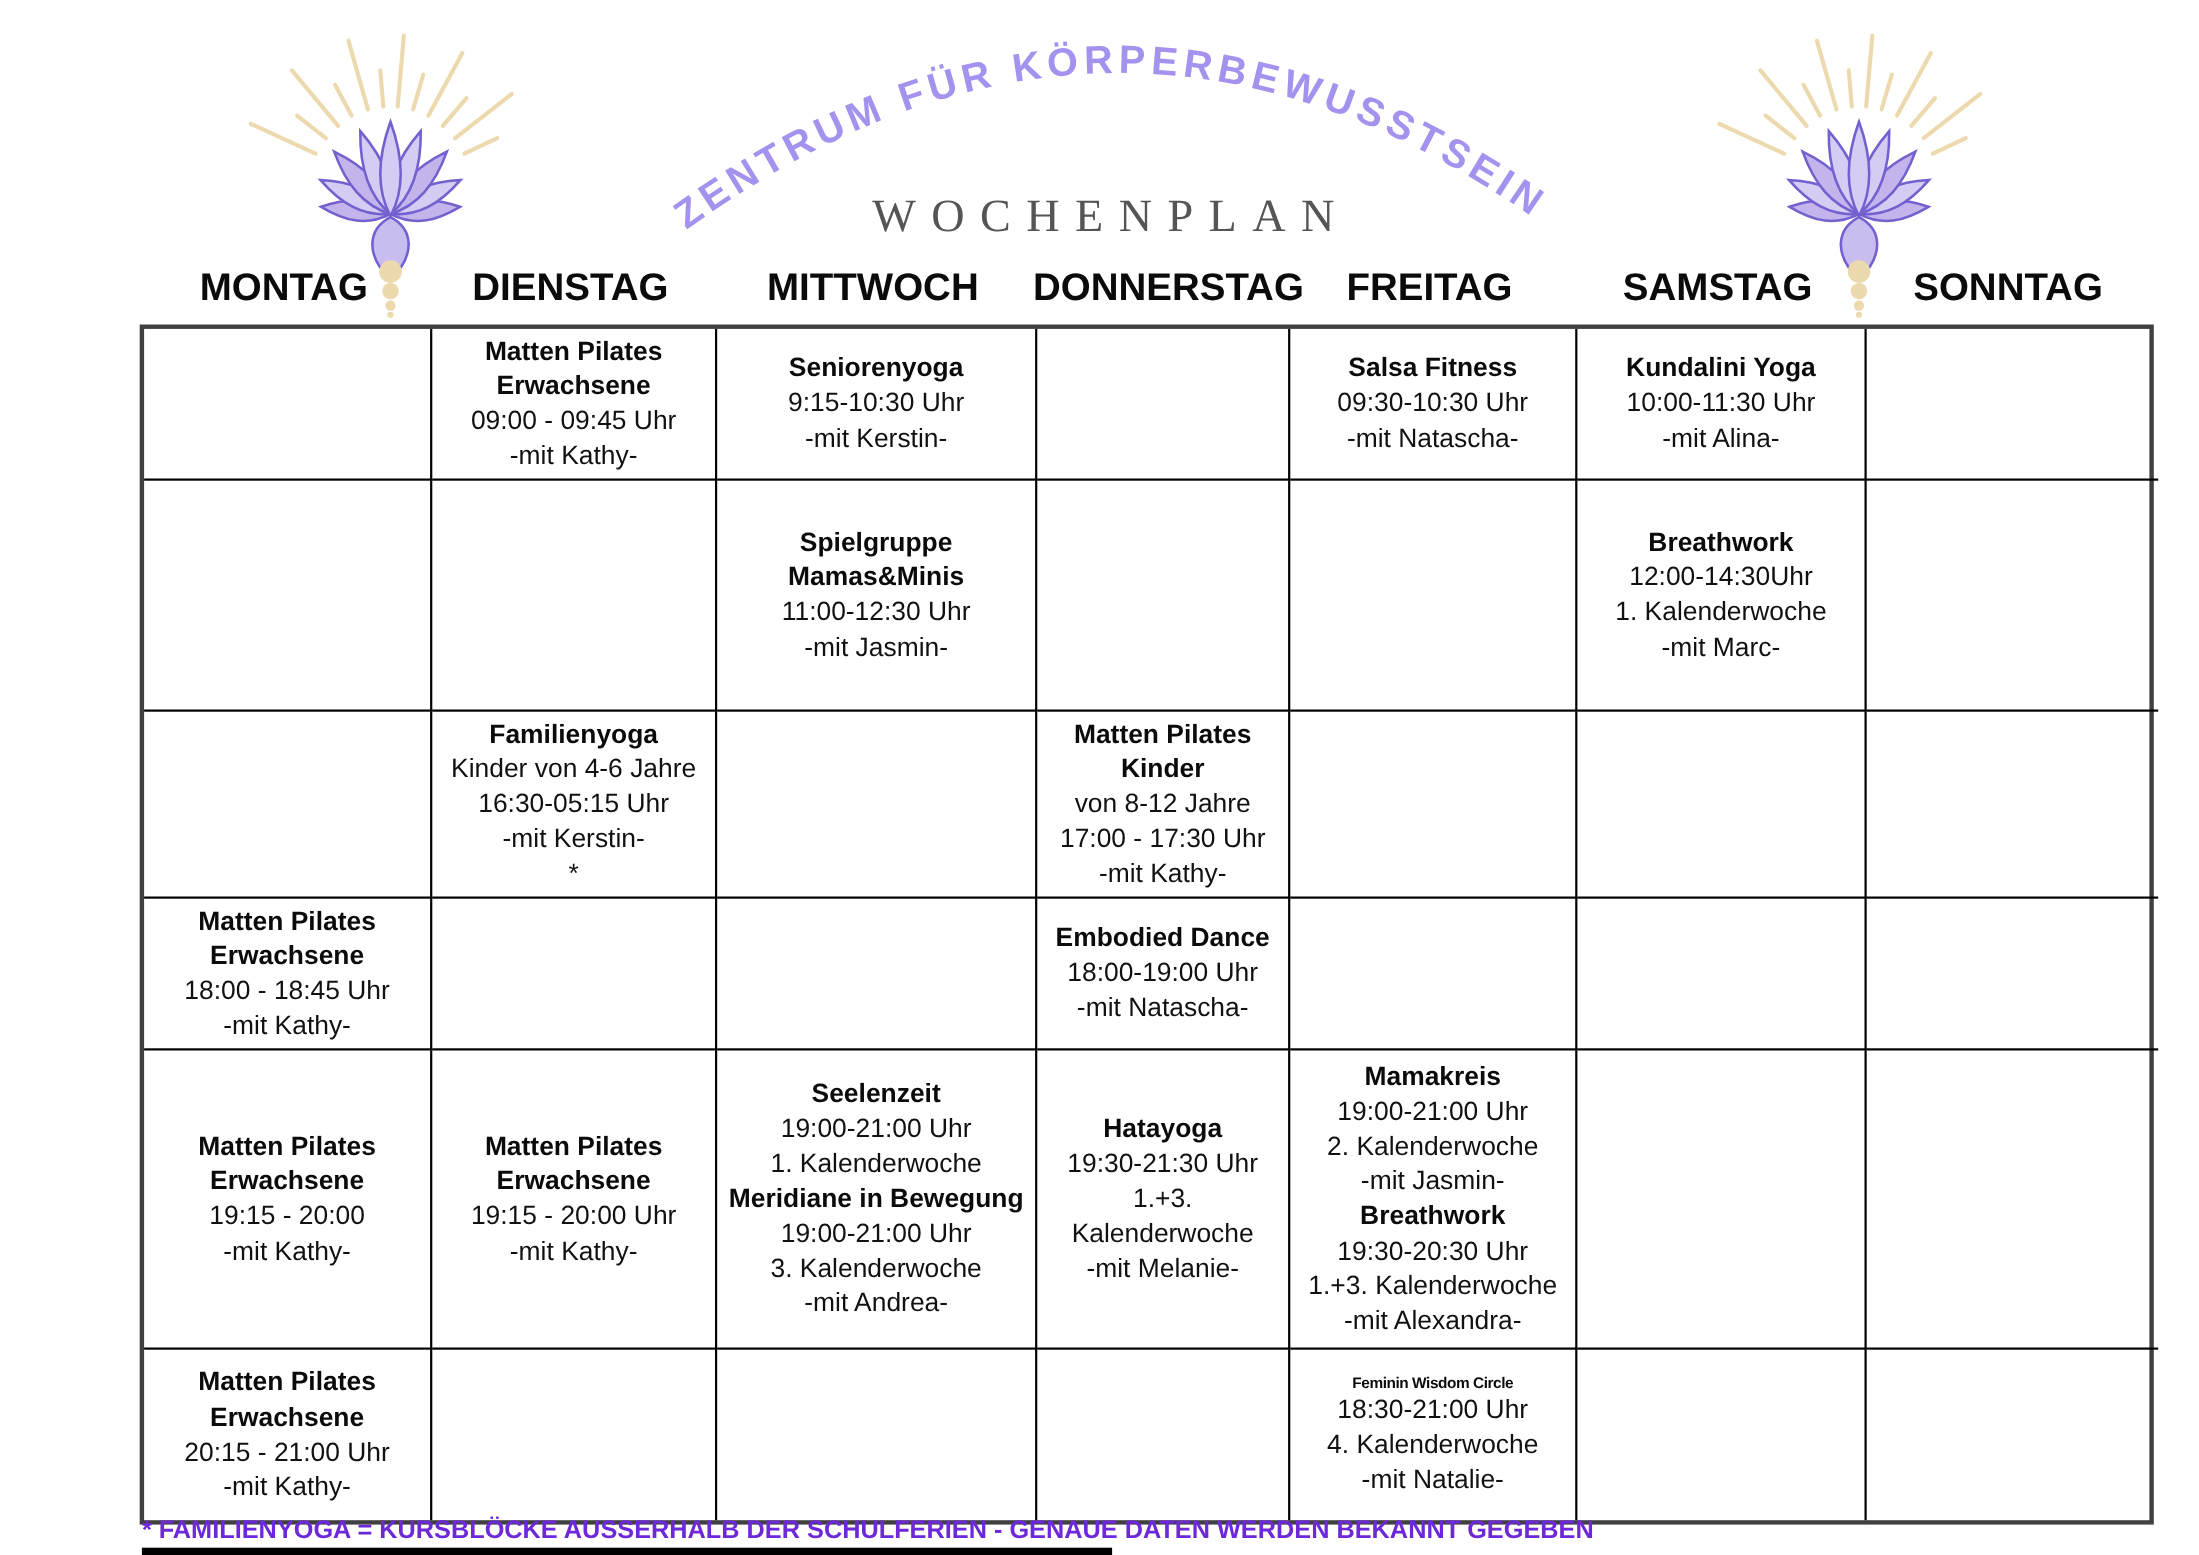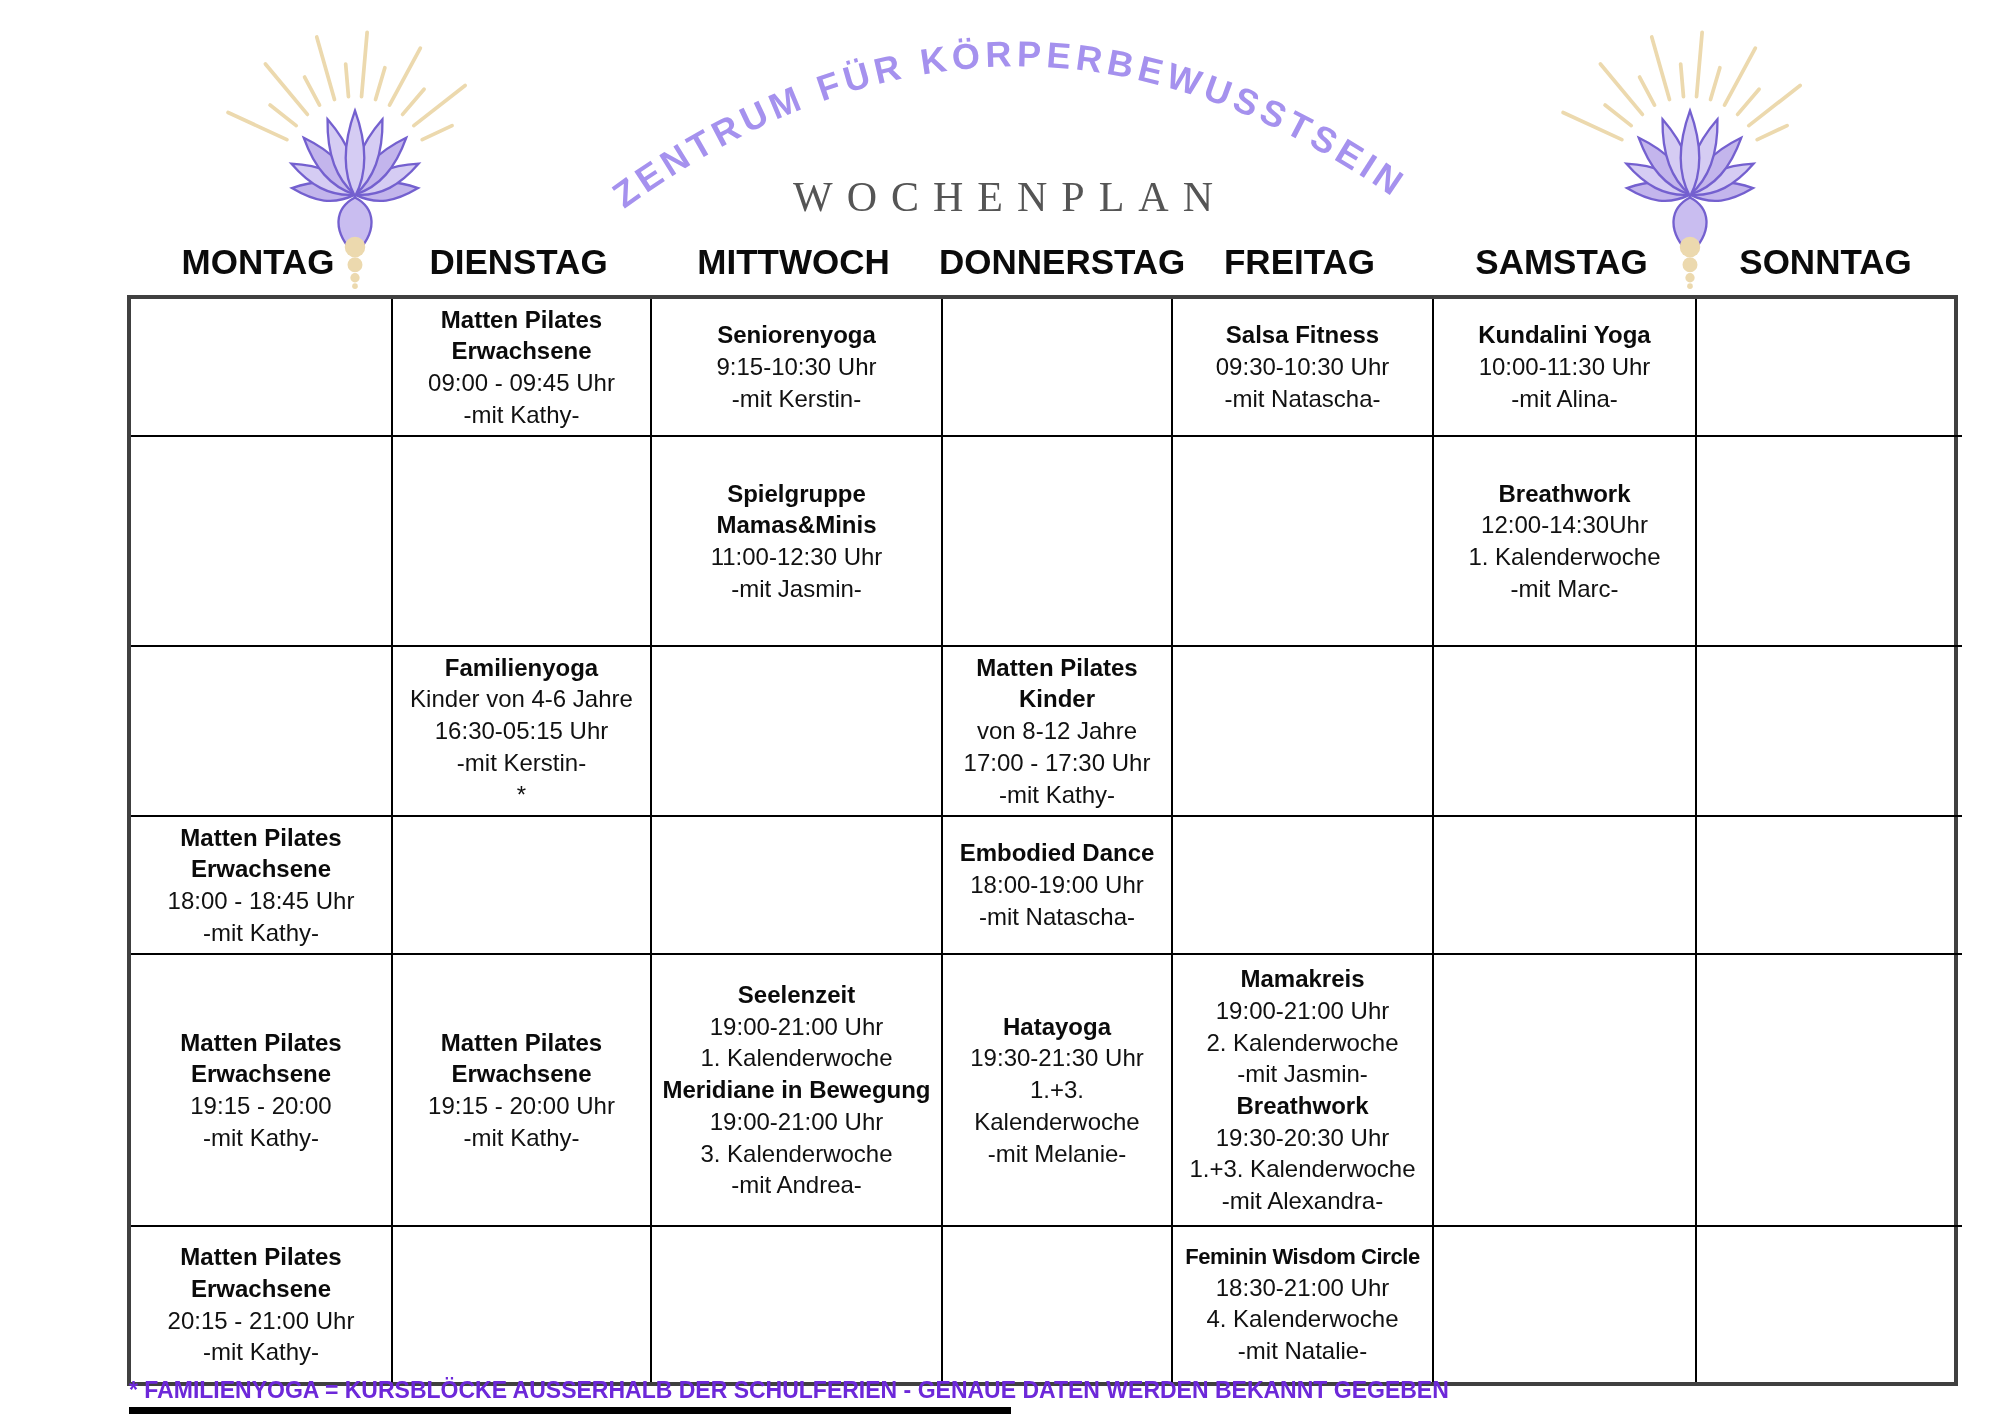--- a/index.html
+++ b/index.html
@@ -44,21 +44,21 @@
   .cell{
     border-right:2px solid #000;border-bottom:2px solid #000;
     box-sizing:border-box;
     display:flex;flex-direction:column;justify-content:center;align-items:center;
     text-align:center;padding:2px 8px;overflow:hidden;
   }
   .cell:nth-child(7n){border-right:none;}
   .sched .cell:nth-last-child(-n+7){border-bottom:none;}
   .ln{font-size:24px;line-height:1.32;color:#111;}
   .ln.b{font-weight:bold;color:#0b0b0b;}
-  .ln.tight{font-size:22px;letter-spacing:-0.4px;}
+  .ln.tight{font-size:14px;letter-spacing:-0.4px;}
   
   .footnote{
     position:absolute;left:129px;top:1377px;width:1840px;
     font-weight:bold;font-size:23px;color:#6d28d9;white-space:nowrap;
   }
   .bottom-bar{
     position:absolute;left:129px;top:1407px;width:882px;height:7px;background:#000;
   }
   
   .ray{stroke:#ecd9ae;stroke-width:4;stroke-linecap:round;fill:none;}

